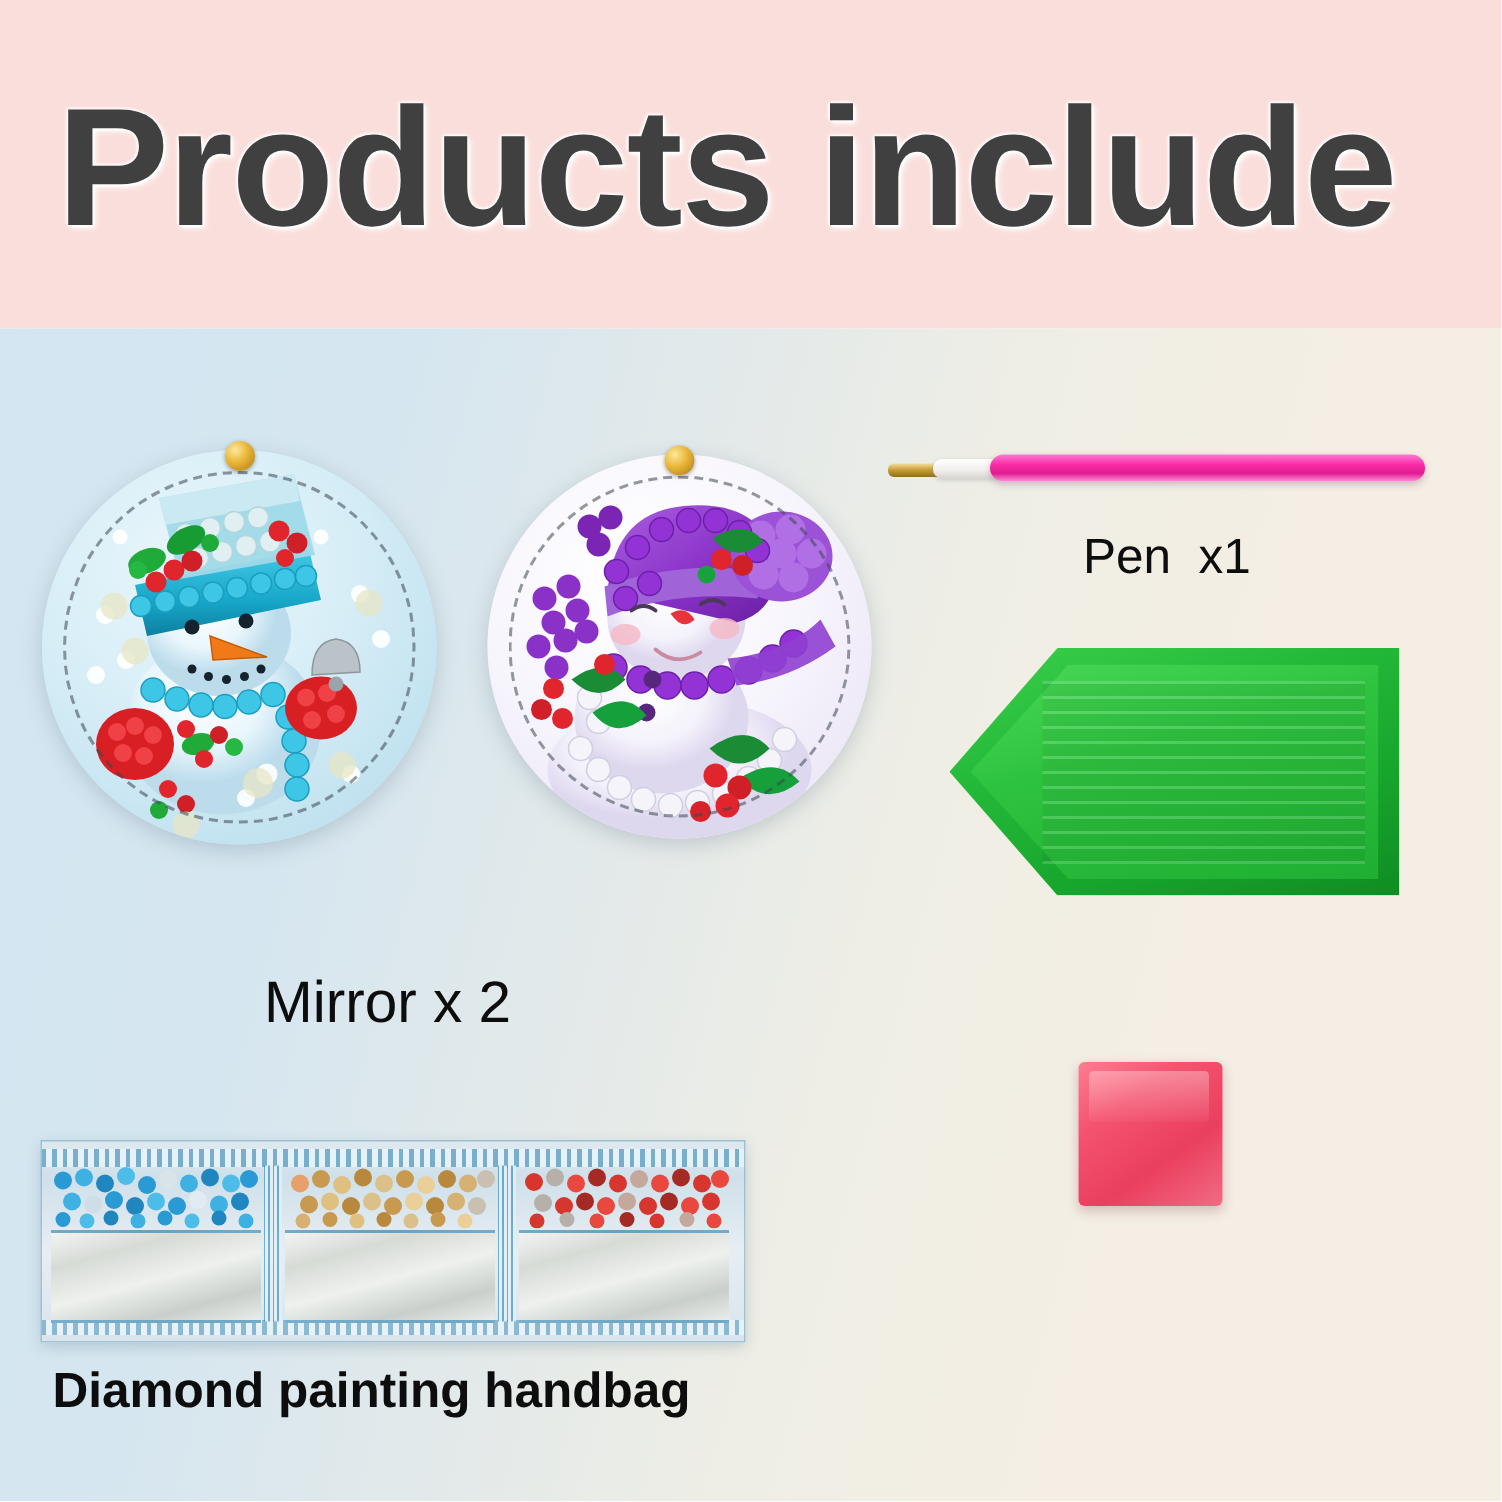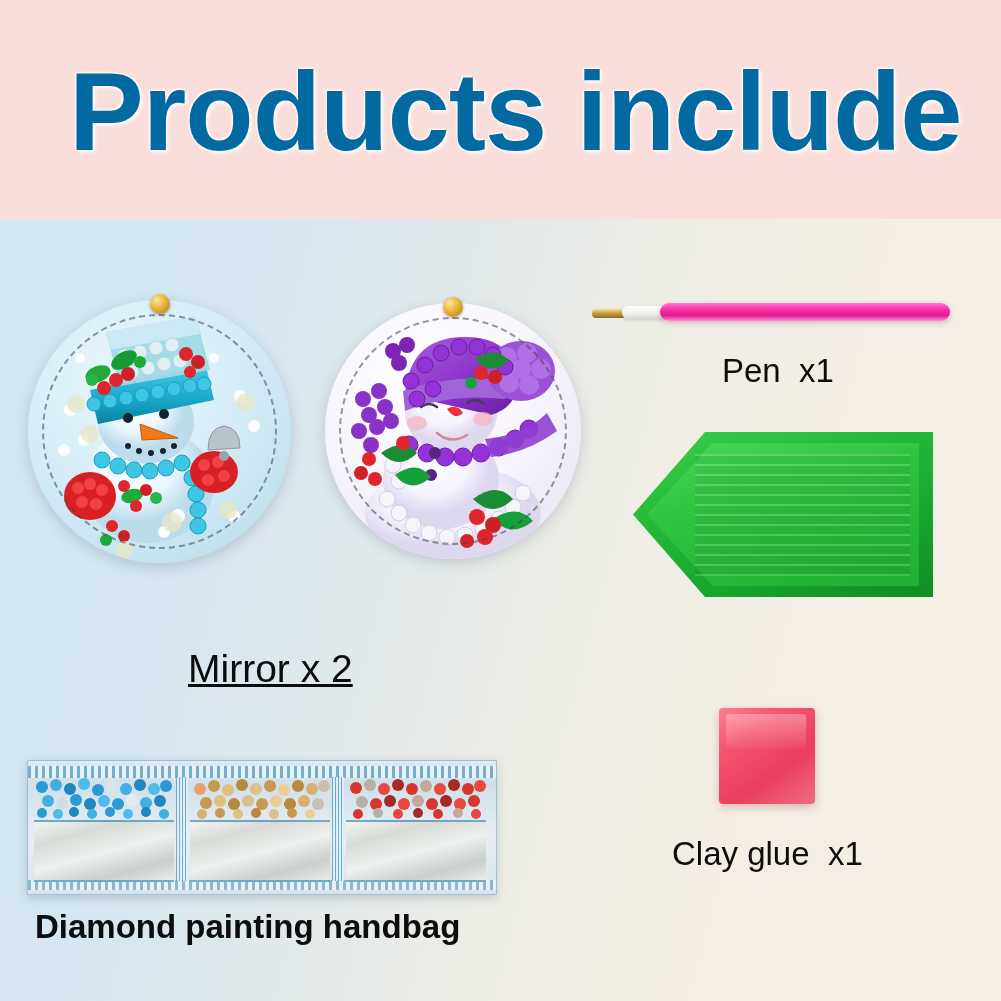--- a/index.html
+++ b/index.html
@@ -26,29 +26,28 @@
     height: 219px;
     background: #fadedb;
   }
   #page-title {
     position: absolute;
     left: 38px;
     top: 56px;
     font-size: 112px;
     line-height: 112px;
     font-weight: bold;
-    color: #0369a1;
+    color: #404040;
     letter-spacing: -1px;
     white-space: nowrap;
     text-shadow:
        0 0 3px #ffffff,
        1px 1px 2px #ffffff,
       -1px -1px 2px #ffffff,
        2px 2px 4px rgba(255,255,255,0.9);
-    margin-left: 31px;
   }
 
   
   #body-area {
     position: absolute;
     left: 0; top: 219px;
     width: 1001px;
     height: 782px;
     background:
       linear-gradient(105deg,
@@ -230,21 +229,21 @@
   }
 
   
   .label {
     position: absolute;
     color: #0d0d0d;
     font-size: 33px;
     line-height: 38px;
     white-space: pre;
   }
-  #label-mirror { left: 188px; top: 650px; font-size: 39px; text-decoration: underline; }
+  #label-mirror { left: 176px; top: 650px; font-size: 39px; }
   #label-pen    { left: 722px; top: 352px; }
   #label-tray   { left: 718px; top: 626px; }
   #label-glue   { left: 672px; top: 835px; }
   #label-bag    { left: 35px;  top: 908px; font-weight: bold; }
 </style>
 </head>
 <body>
 
 <div id="page">
 
@@ -662,17 +661,16 @@
               </g>
             </svg>
           </div>
           <div class="cell-foil"></div>
         </div>
       </div>
     </div>
 
     <div class="label" id="label-mirror" style="top:431px">Mirror x 2</div>
     <div class="label" id="label-pen" style="top:133px">Pen  x1</div>
-    <div class="label" id="label-glue" style="top:616px">Clay glue  x1</div>
     <div class="label" id="label-bag" style="top:689px">Diamond painting handbag</div>
 
   </div>
 </div>
 
 </body></html>

